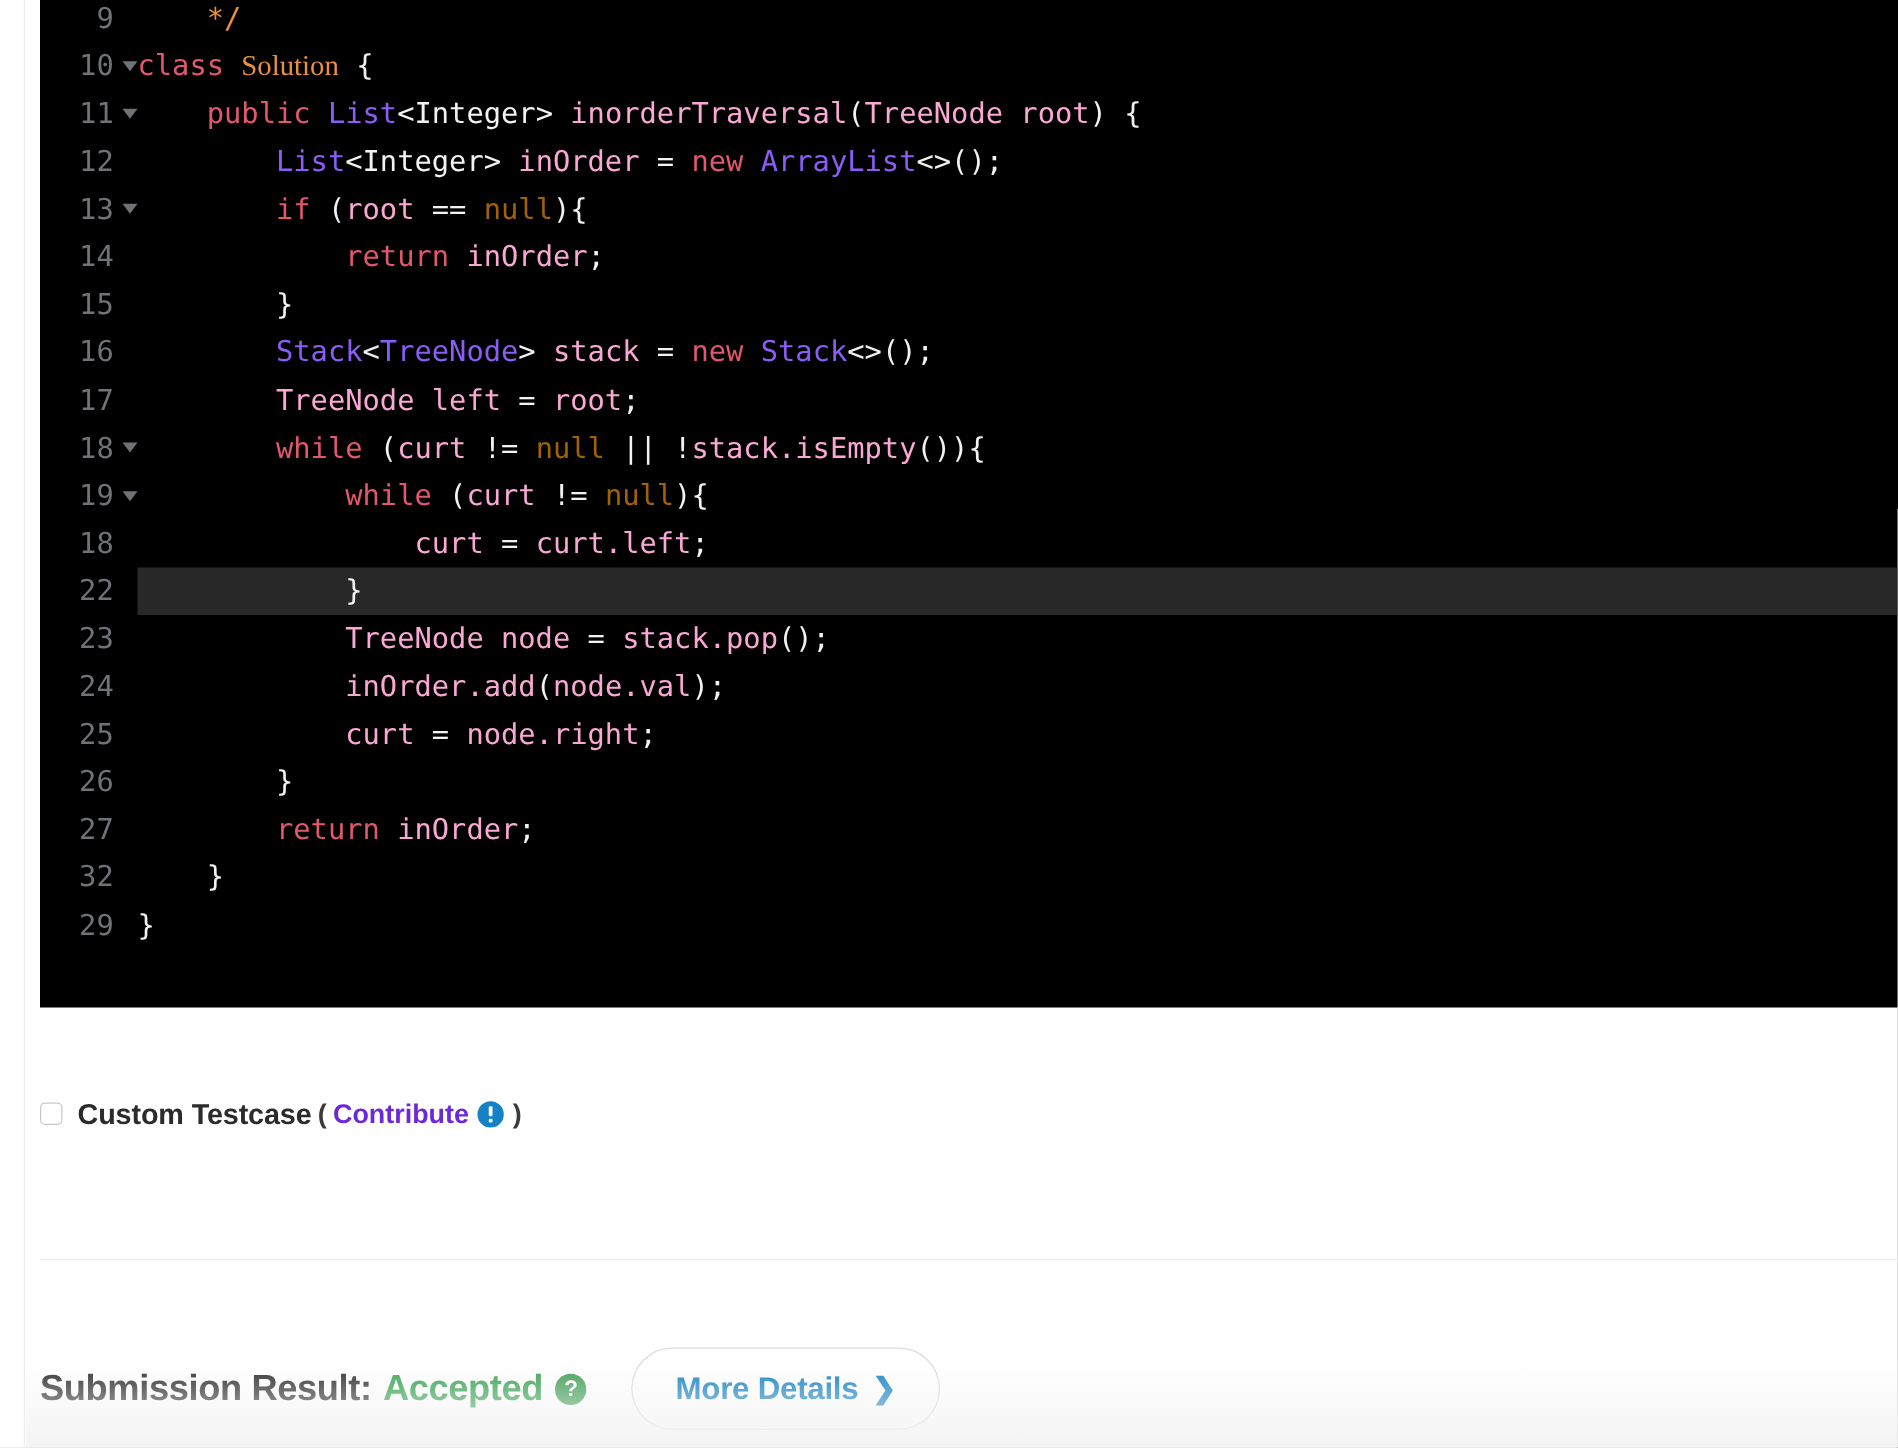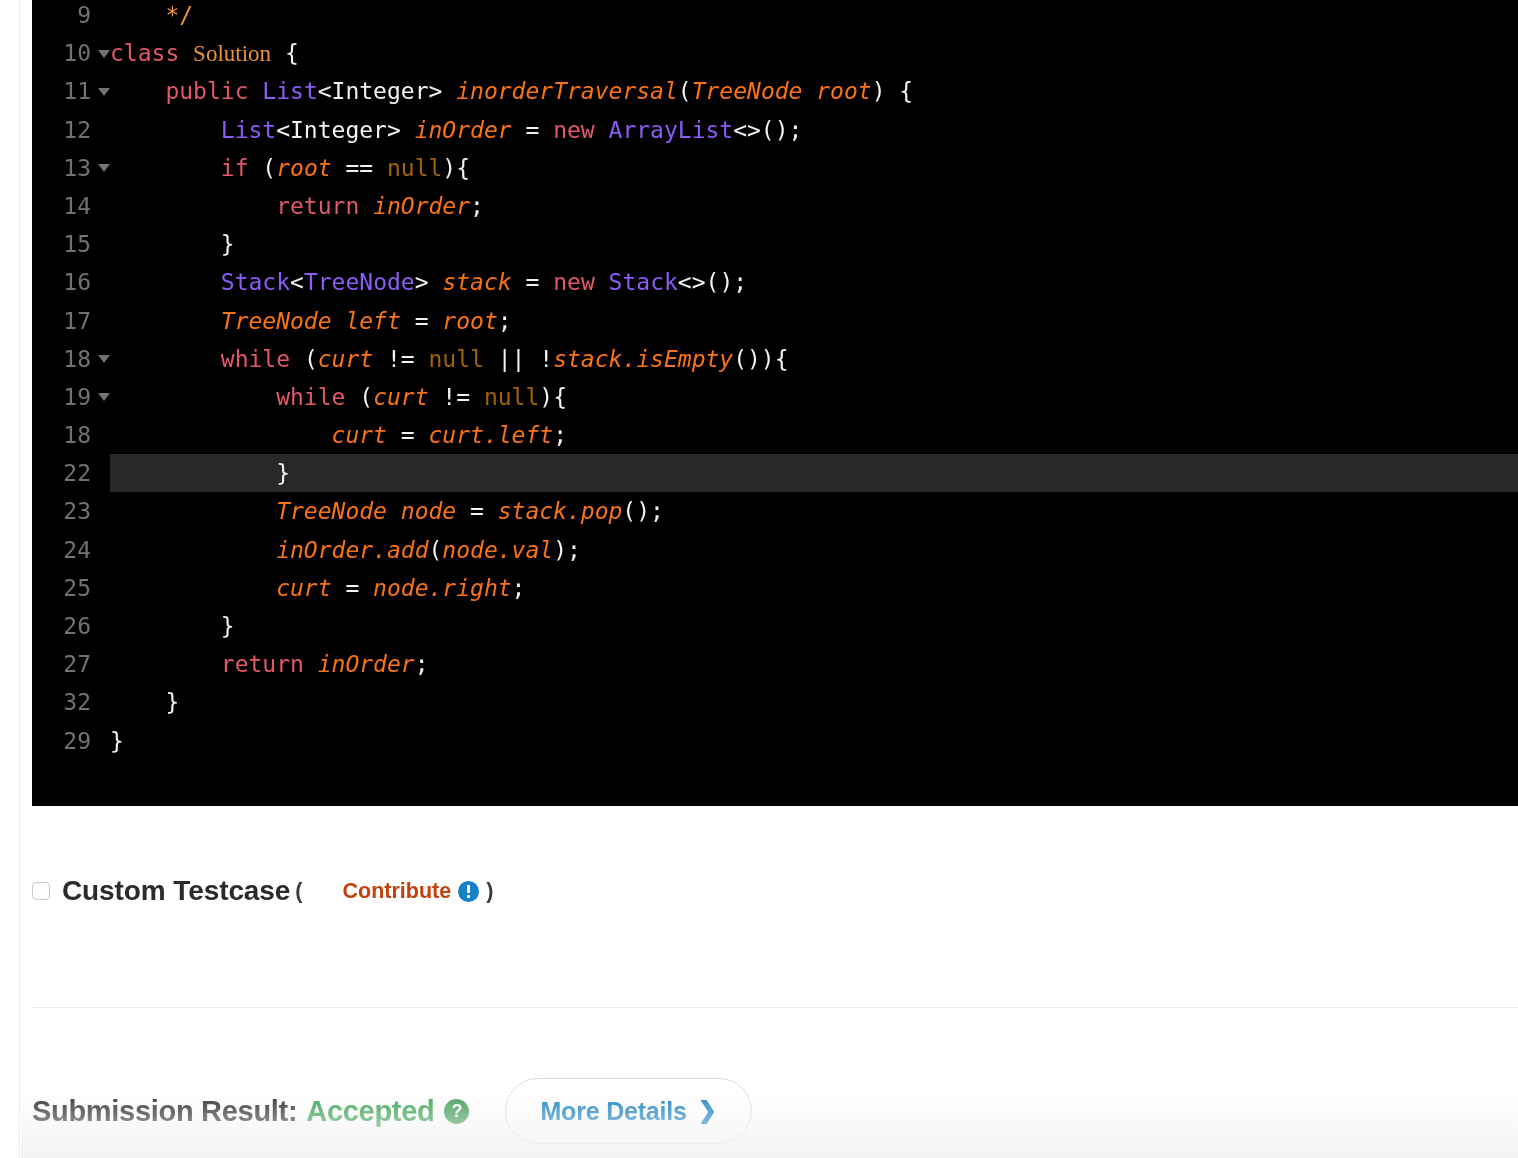--- a/index.html
+++ b/index.html
@@ -106,21 +106,21 @@
     position: relative;
     margin-left: 78px;
     z-index: 2;
     display: block;
   }
 
   
   .t-plain  { color: #f2f2f2; }
   .t-kw     { color: #e0586a; }
   .t-type   { color: #8b5cf6; }
-  .t-id     { color: #f97316; font-style: italic; }
+  .t-id     { color: #f9a8d4; }
   .t-null   { color: #a16207; }
   .t-class  { color: #e9913f; font-family: Liberation Serif, serif; }
   .t-cmt    { color: #e9913f; }
 
   
   #testcase-row {
     position: absolute;
     left: 32px;
     top: 874px;
     height: 34px;
@@ -132,38 +132,37 @@
     height: 18px;
     border: 1px solid #c9c9c9;
     border-radius: 4px;
     background: #fff;
     box-sizing: border-box;
     margin-right: 12px;
     flex: 0 0 auto;
     cursor: pointer;
   }
   .tc-label {
-    font-size: 28px;
+    font-size: 23px;
     font-weight: bold;
     color: #2b2b2b;
     letter-spacing: -0.1px;
   }
   .paren {
     font-size: 21.5px;
     font-weight: bold;
     color: #3b3b3b;
     margin: 0 5px;
   }
   .contribute {
     font-size: 21.5px;
     font-weight: bold;
-    color: #c2410c;
+    color: #6d28d9;
     text-decoration: none;
     cursor: pointer;
-    margin-left: 35px;
   }
   .icon-exclaim {
     display: inline-block;
     width: 21px;
     height: 21px;
     border-radius: 50%;
     background: #1681c4;
     position: relative;
     vertical-align: -3px;
     margin-left: 7px;

